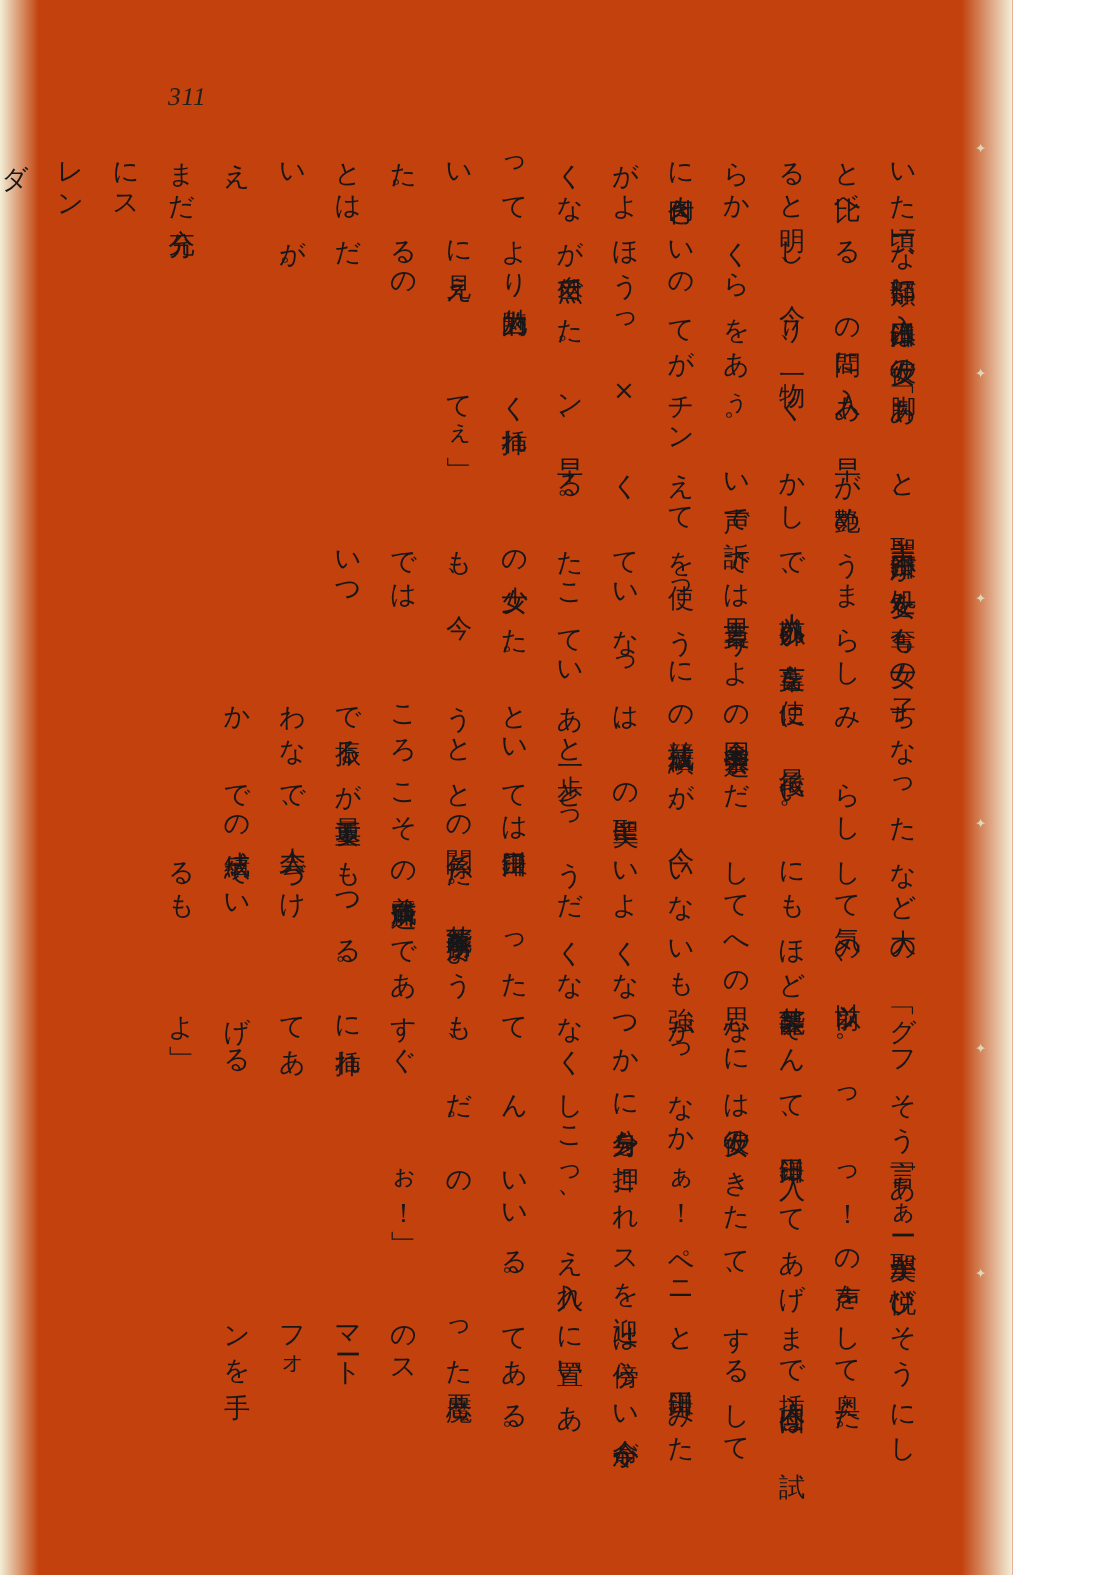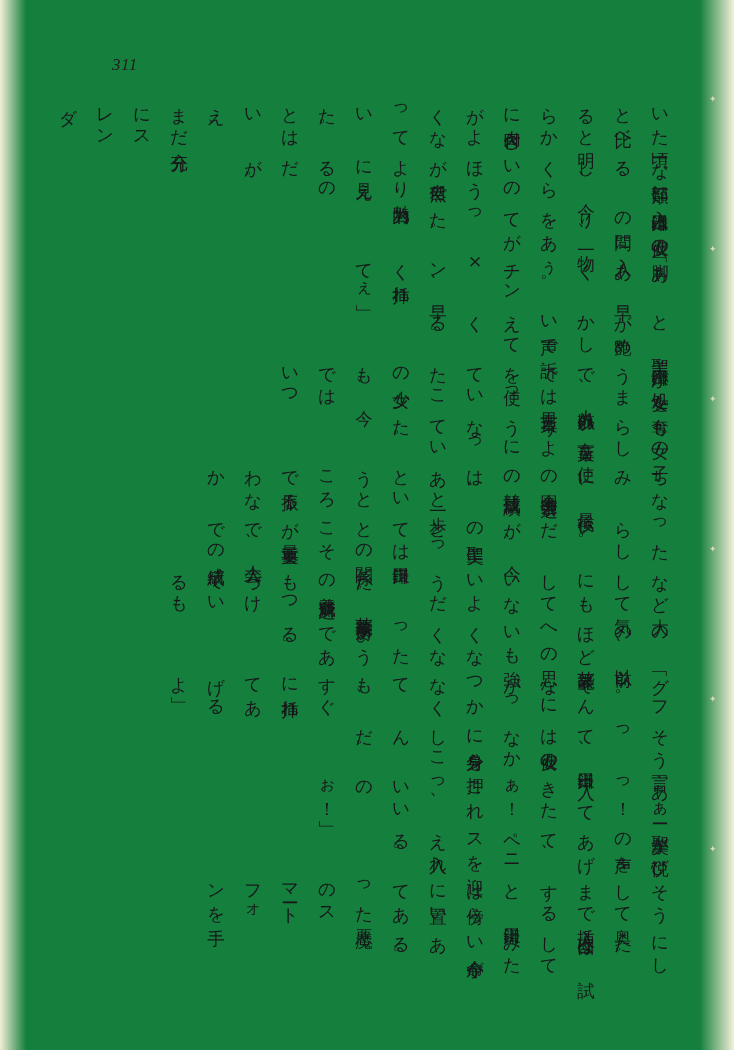--- a/index.html
+++ b/index.html
@@ -5,24 +5,25 @@
   html, body {
     margin: 0;
     padding: 0;
     background: #ffffff;
   }
   body {
     font-family: "Liberation Serif", "DejaVu Serif", serif;
   }
   #page {
     position: relative;
-    width: 734px;
+    width: 649px;
     height: 1050px;
-    background: #15803d;
+    background: #c2410c;
     overflow: hidden;
+    padding-left: 26px;
   }
   
   #page::before {
     content: "";
     position: absolute;
     left: 0; top: 0; bottom: 0;
     width: 26px;
     background: linear-gradient(to right, #f2eed6 0%, rgba(253,251,232,0) 100%);
     pointer-events: none;
   }

